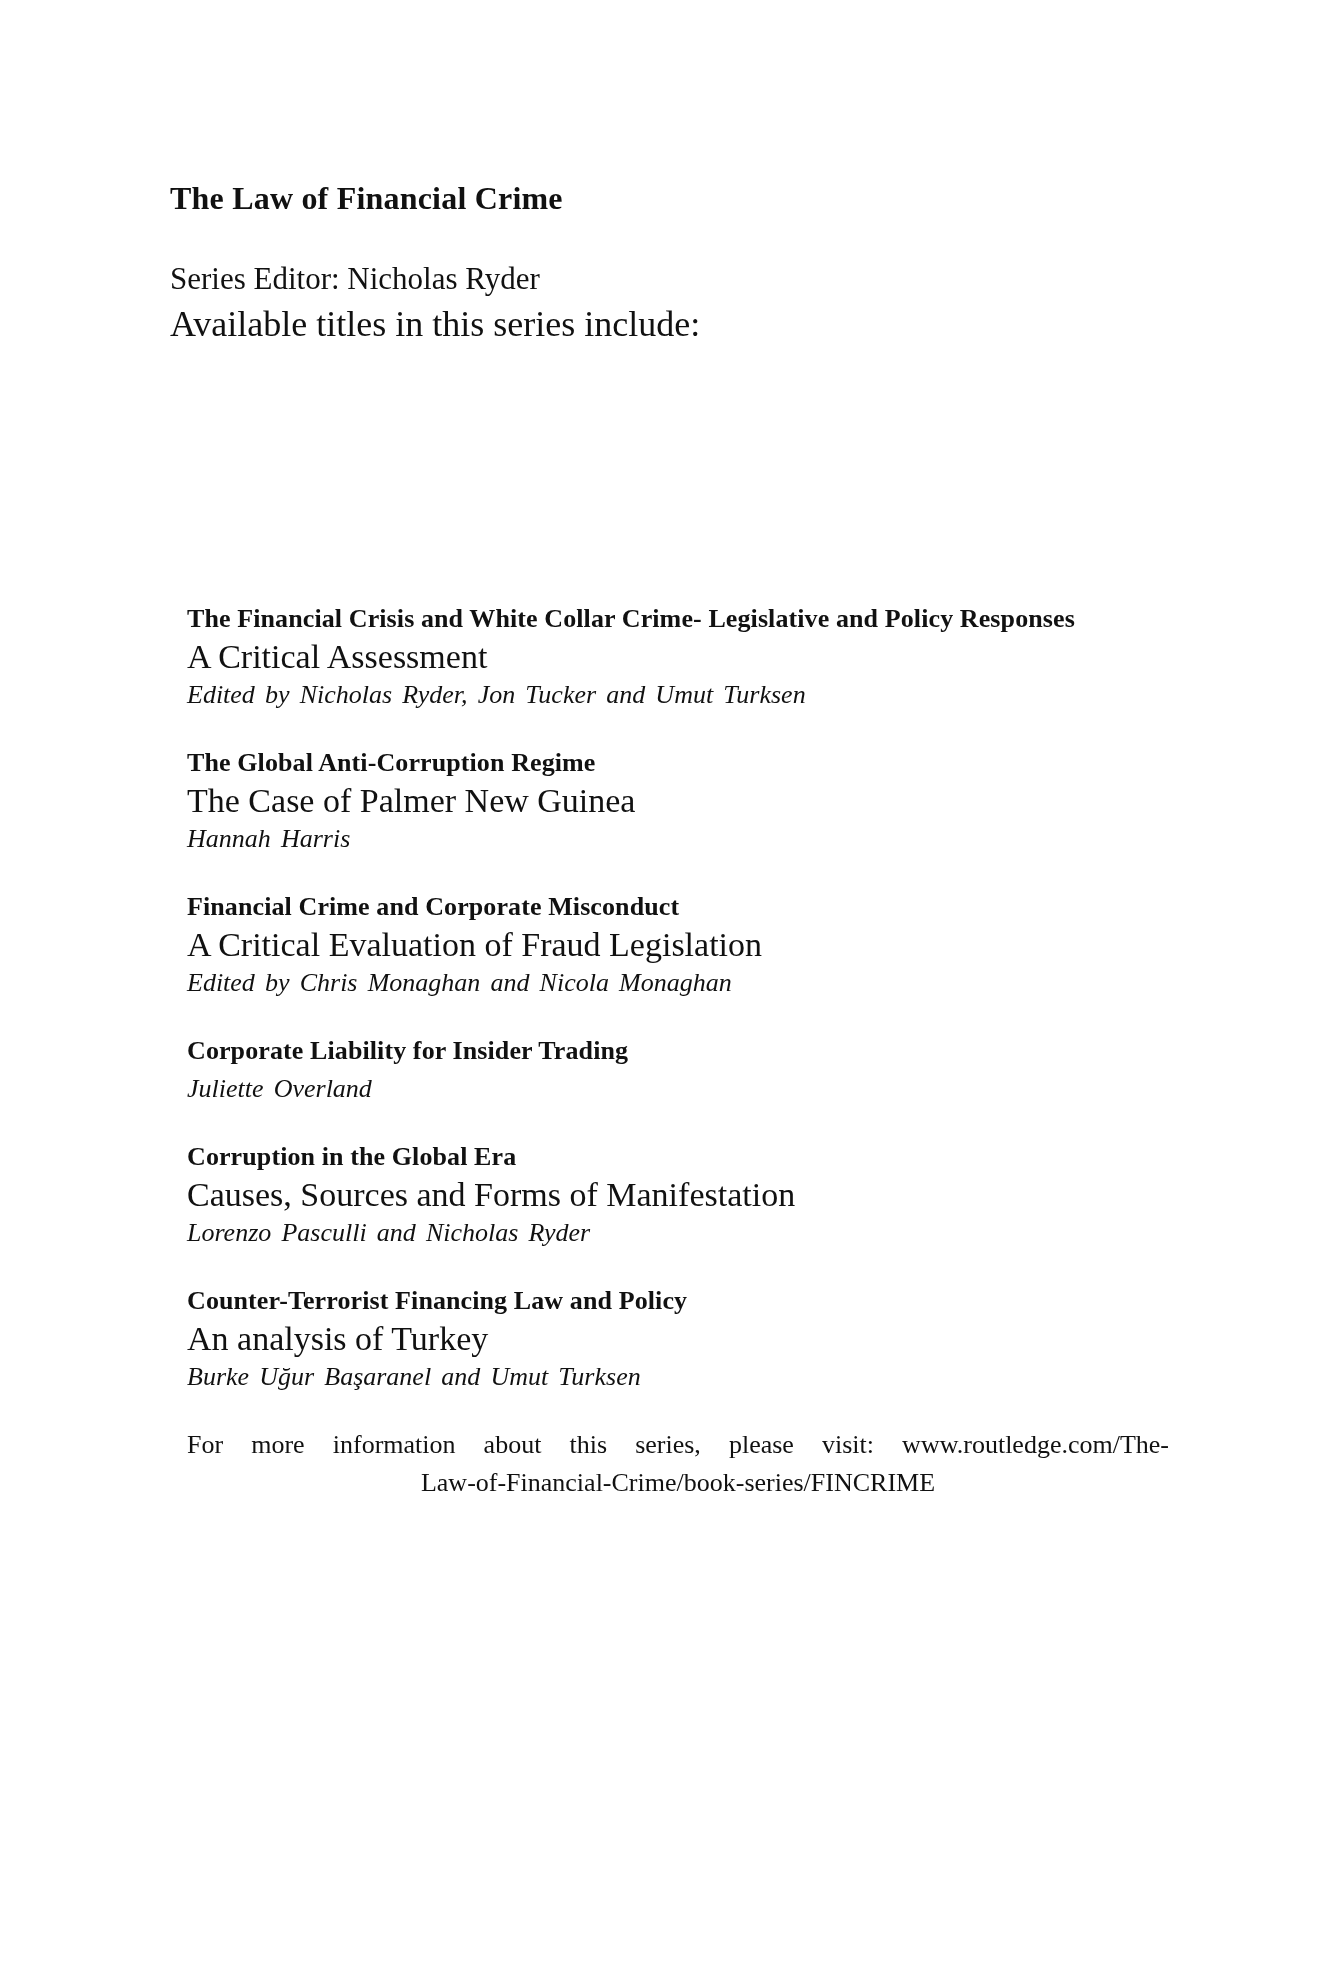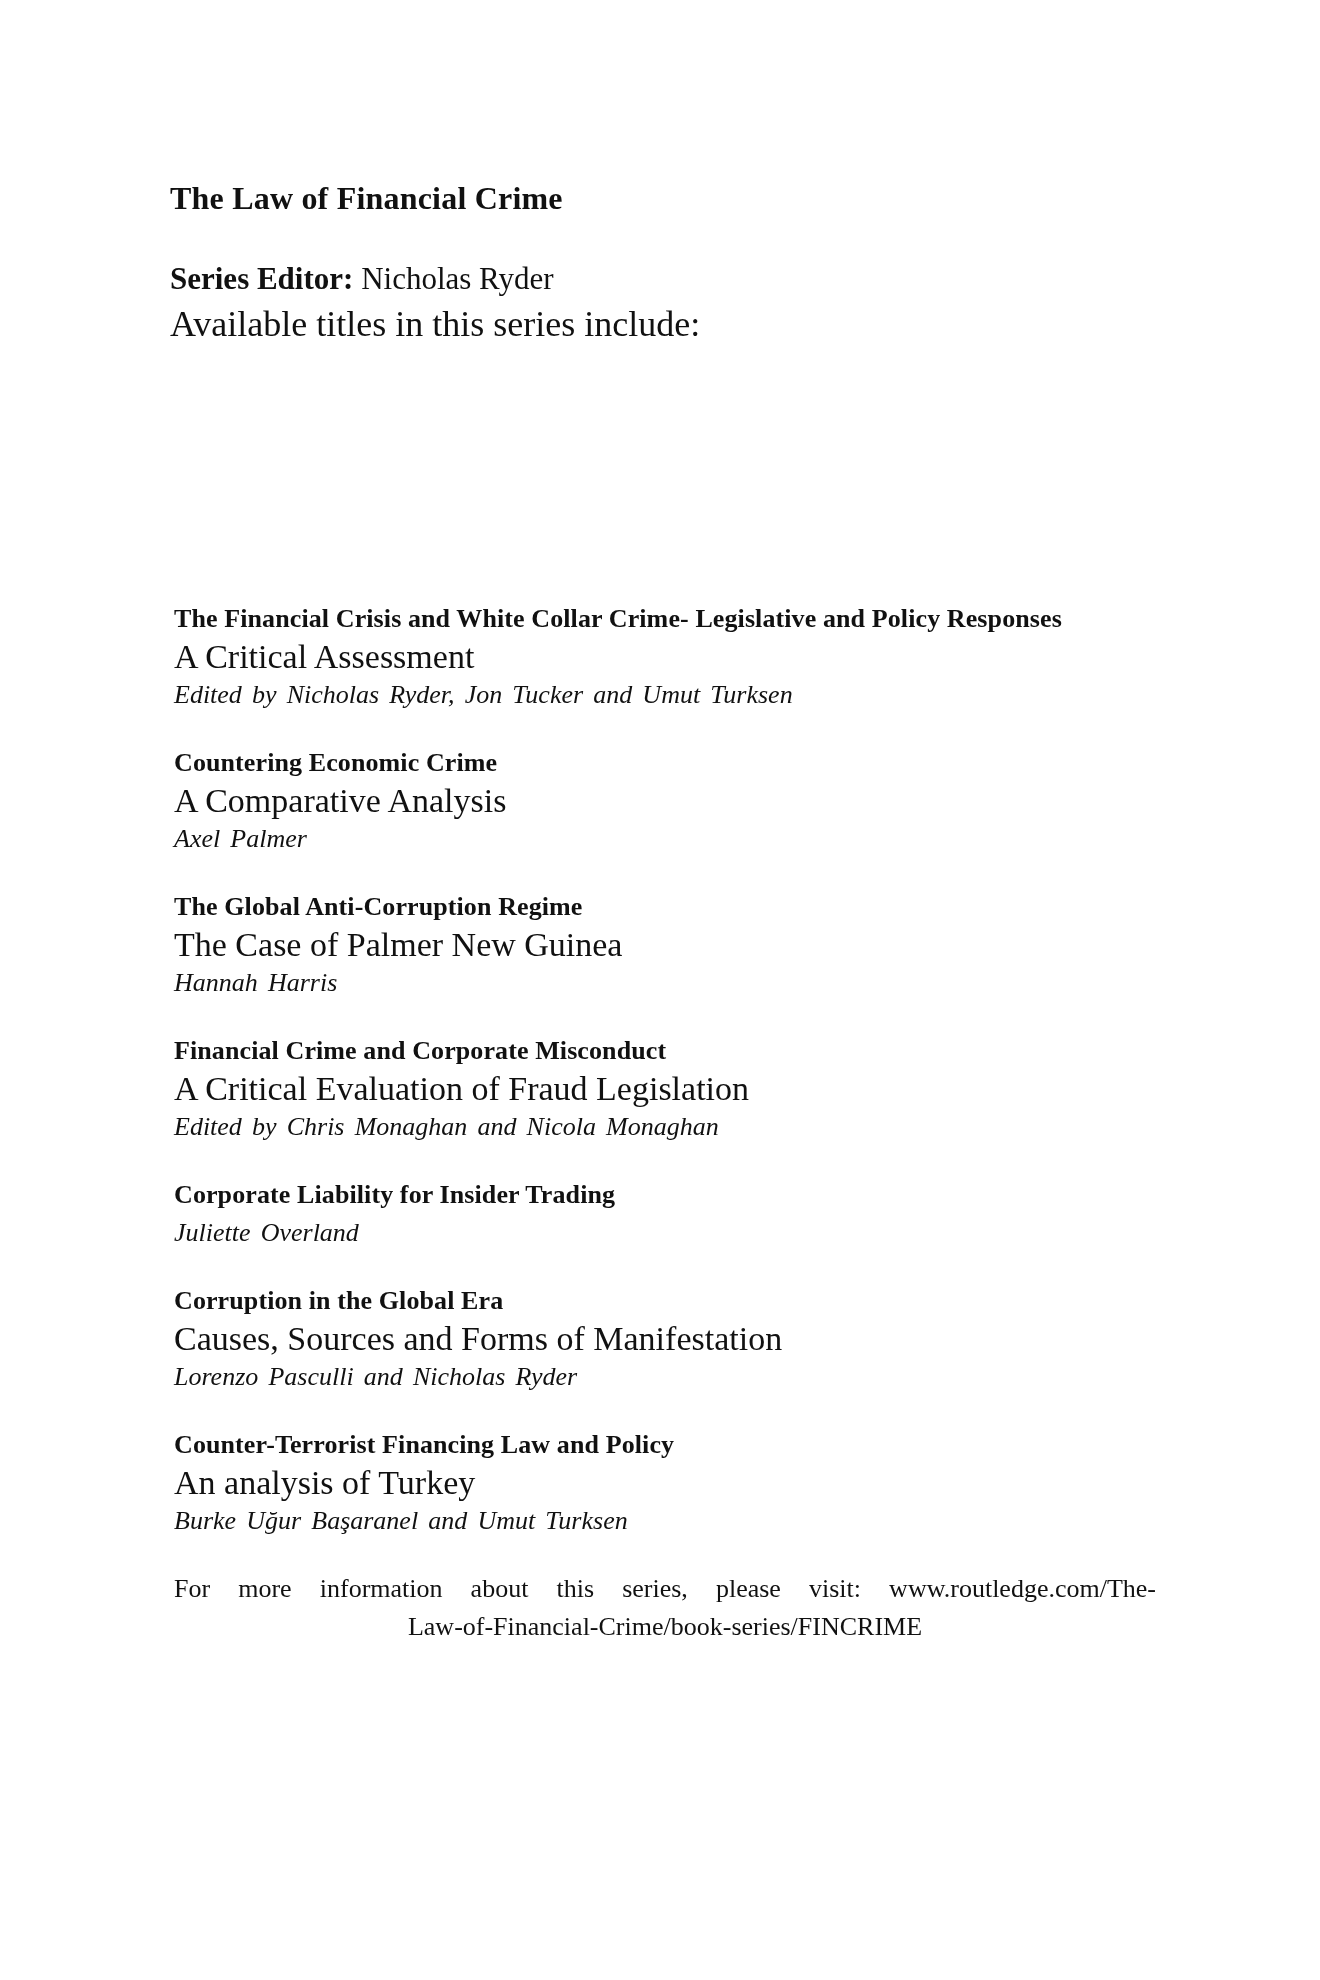--- a/index.html
+++ b/index.html
@@ -37,35 +37,35 @@
 
   .editor-line {
     position: absolute;
     top: 261px;
     left: 0;
     font-size: 31px;
     white-space: nowrap;
   }
 
   .editor-label {
-    font-weight: bold;
+    font-weight: normal;
   }
 
   .available-line {
     position: absolute;
     top: 303px;
     left: 0;
     font-size: 36px;
     white-space: nowrap;
   }
 
   .content {
     position: absolute;
     top: 600px;
-    left: 4px;
+    left: 17px;
     width: 982px;
   }
 
   .book {
     margin-bottom: 30px;
   }
 
   .book-title {
     font-size: 26px;
     font-weight: bold;
@@ -118,25 +118,20 @@
   <div class="available-line">Available titles in this series include:</div>
 
   <div class="content">
 
     <div class="book">
       <div class="book-title">The Financial Crisis and White Collar Crime- Legislative and Policy Responses</div>
       <div class="book-subtitle">A Critical Assessment</div>
       <div class="book-authors">Edited by Nicholas Ryder, Jon Tucker and Umut Turksen</div>
     </div>
 
-    <div class="book">
-      <div class="book-title">Countering Economic Crime</div>
-      <div class="book-subtitle">A Comparative Analysis</div>
-      <div class="book-authors">Axel Palmer</div>
-    </div>
 
     <div class="book">
       <div class="book-title">The Global Anti-Corruption Regime</div>
       <div class="book-subtitle">The Case of Palmer New Guinea</div>
       <div class="book-authors">Hannah Harris</div>
     </div>
 
     <div class="book">
       <div class="book-title">Financial Crime and Corporate Misconduct</div>
       <div class="book-subtitle">A Critical Evaluation of Fraud Legislation</div>

